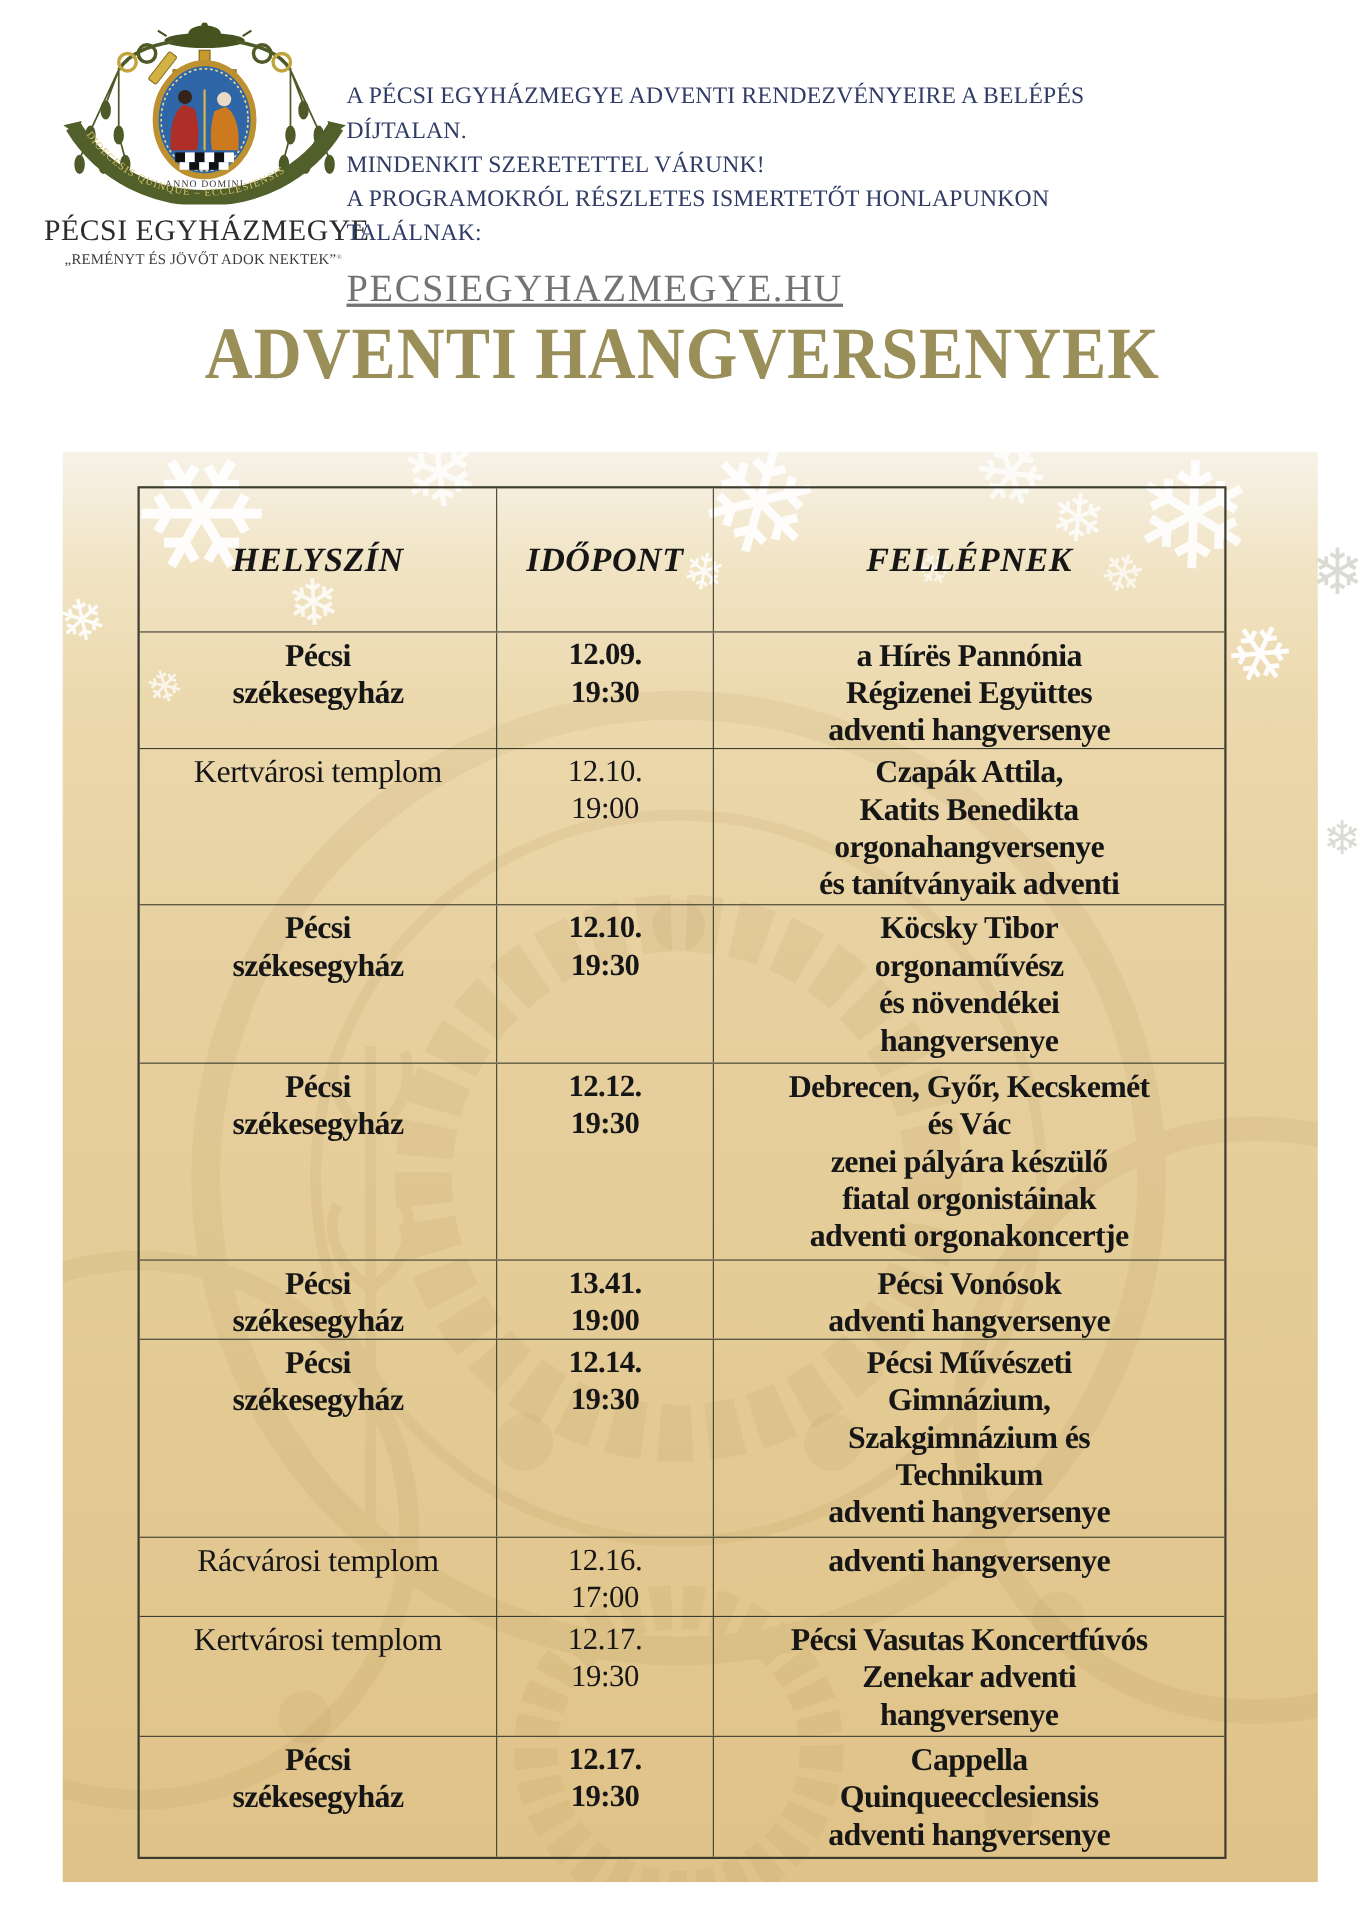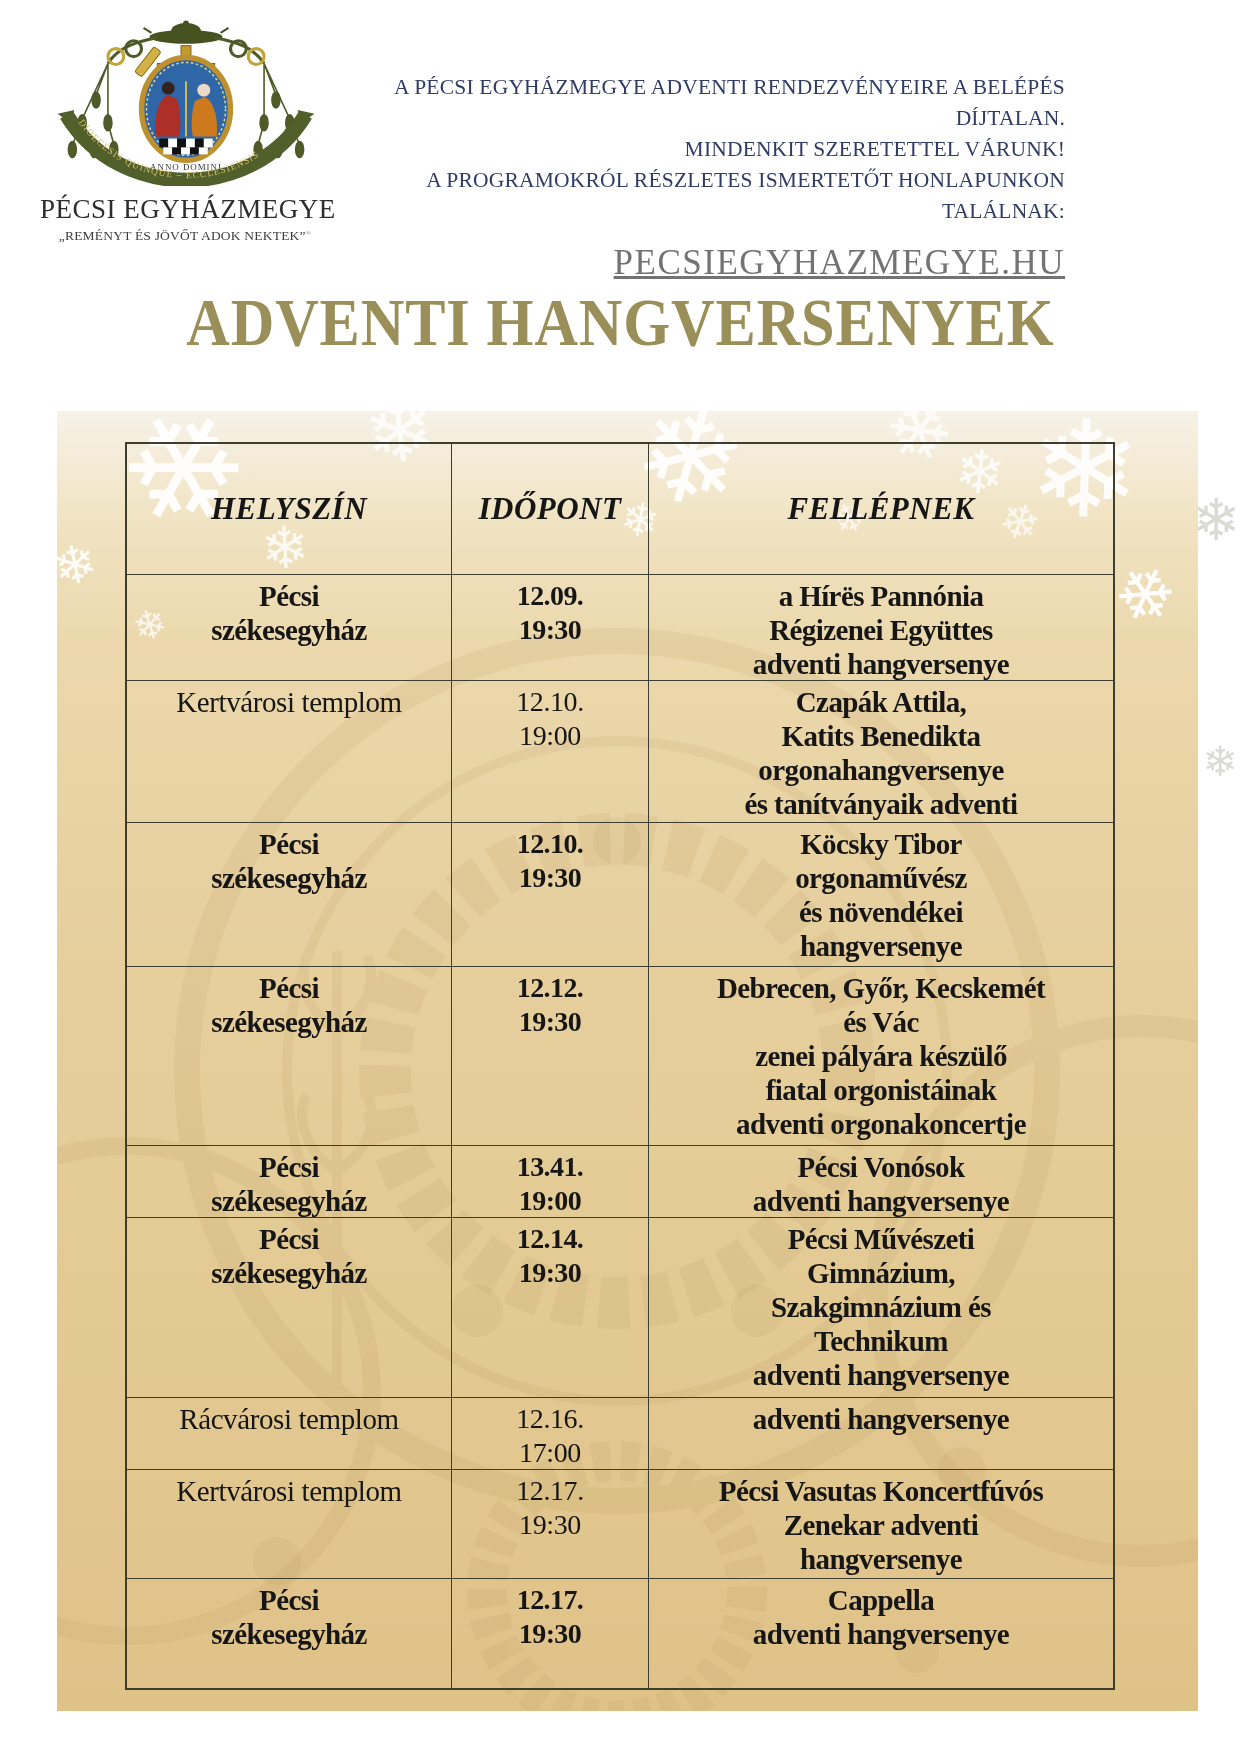--- a/index.html
+++ b/index.html
@@ -9,21 +9,21 @@
   
   .logo-wrap{position:absolute;left:52px;top:20px;width:268px;}
   .logo-art{display:block;margin:0 auto;}
   .brand-name{position:absolute;left:40px;top:194px;width:290px;text-align:center;
               font-size:27px;letter-spacing:.5px;color:#2d2d2d;white-space:nowrap;}
   .brand-tagline{position:absolute;left:40px;top:228px;width:290px;text-align:center;
                  font-size:13.5px;letter-spacing:.2px;color:#3c3c3c;white-space:nowrap;}
   .brand-tagline sup{font-size:7px;opacity:.65;}
 
   
-  .header-text{position:absolute;left:315px;top:72px;width:750px;text-align:right;
+  .header-text{position:absolute;left:315px;top:72px;width:750px;text-align:left;
                color:#303c65;font-size:21.5px;line-height:31px;letter-spacing:.2px;}
   .site{margin-top:17px;font-size:35px;letter-spacing:1.5px;color:#737373;line-height:38px;text-decoration:underline;}
 
   
   .big-title{position:absolute;left:0;top:284px;width:1241px;text-align:center;
              color:#9a8f58;font-size:67px;font-weight:700;line-height:76px;white-space:nowrap;}
   .big-title .squeeze{display:inline-block;transform:scaleX(.9);transform-origin:center;letter-spacing:1px;}
 
   
   .backdrop{position:absolute;left:57px;top:411px;width:1141px;height:1300px;
@@ -329,19 +329,20 @@
           <div class="cell c1">
             <div class="ln">Pécsi</div>
             <div class="ln">székesegyház</div>
           </div>
           <div class="cell c2">
             <div class="ln">12.17.</div>
             <div class="ln">19:30</div>
           </div>
           <div class="cell c3">
             <div class="ln">Cappella</div>
+            <div class="ln">Quinqueecclesiensis</div>
             <div class="ln">adventi hangversenye</div>
           </div>
         </div>
       </div>
   </div>
 
 </div>
 
 </body></html>

